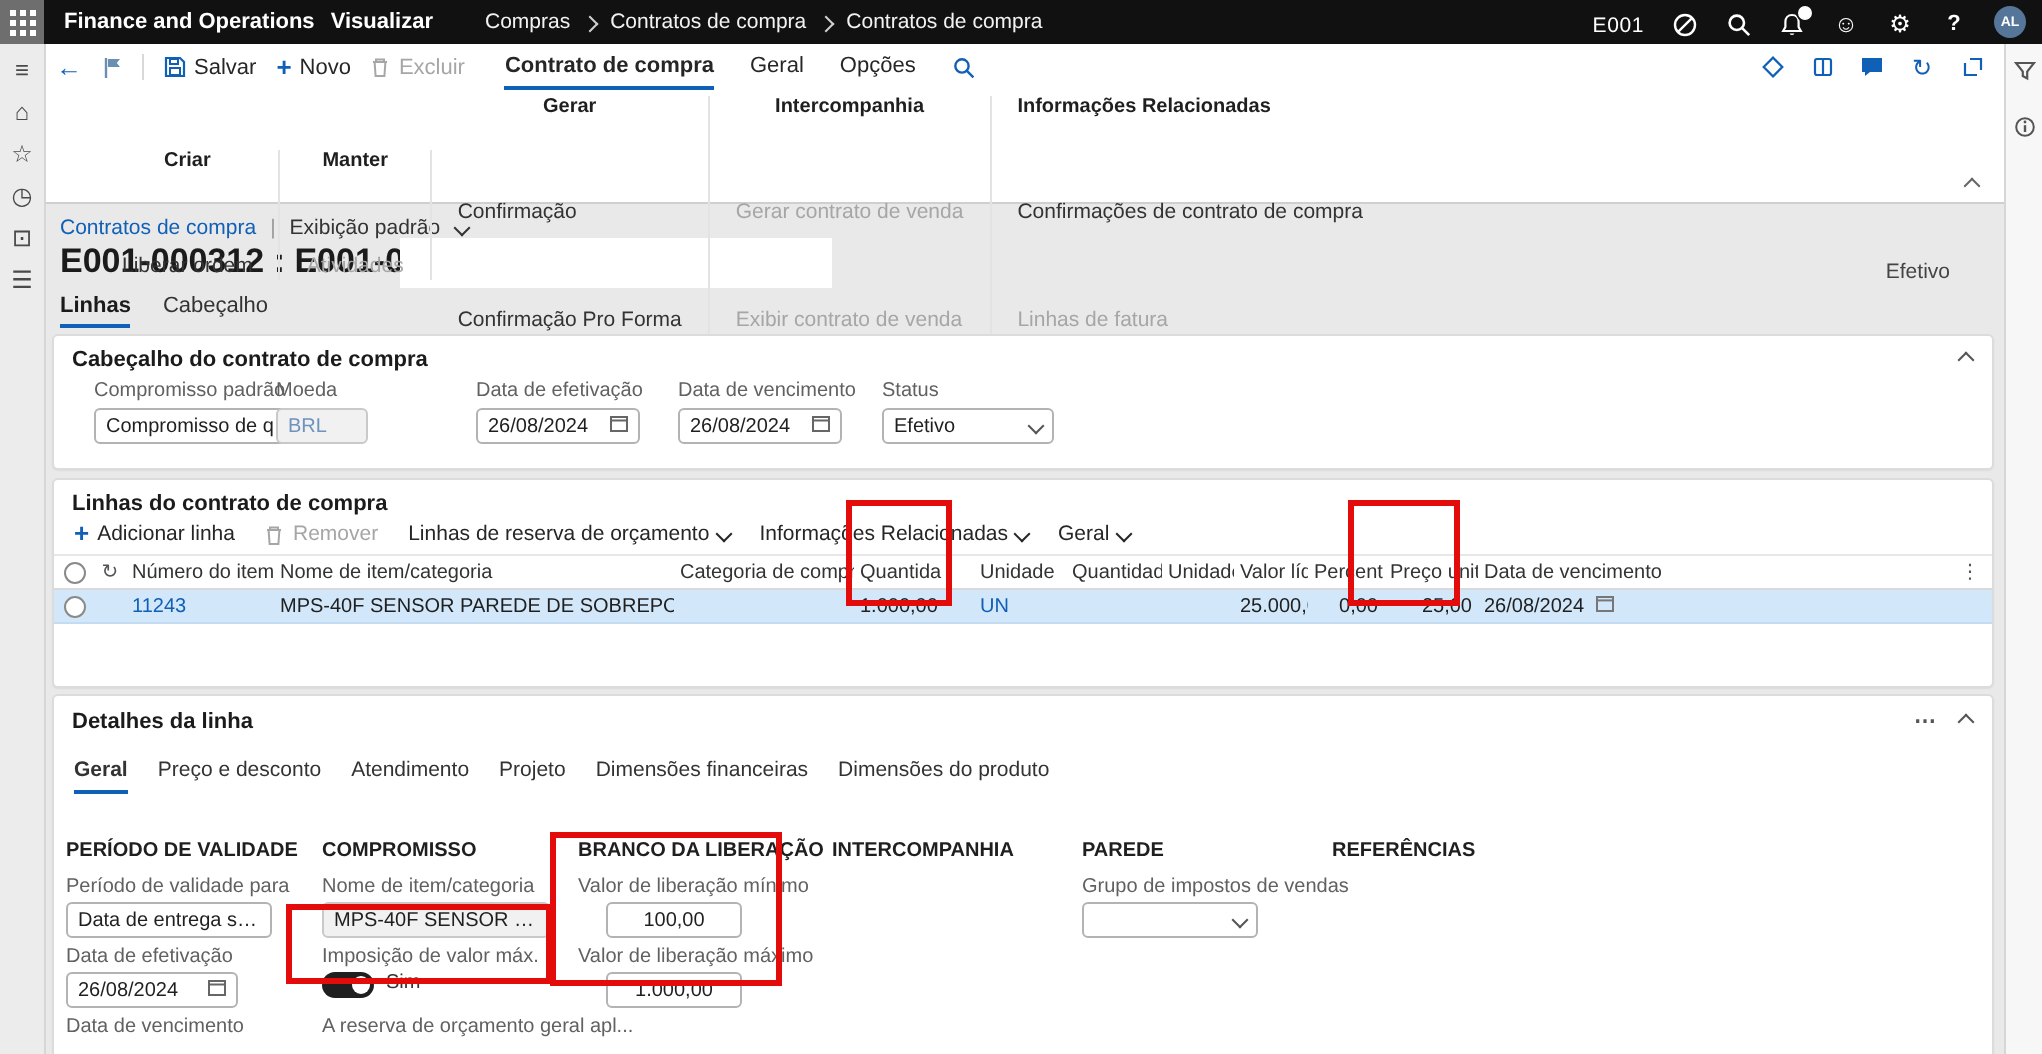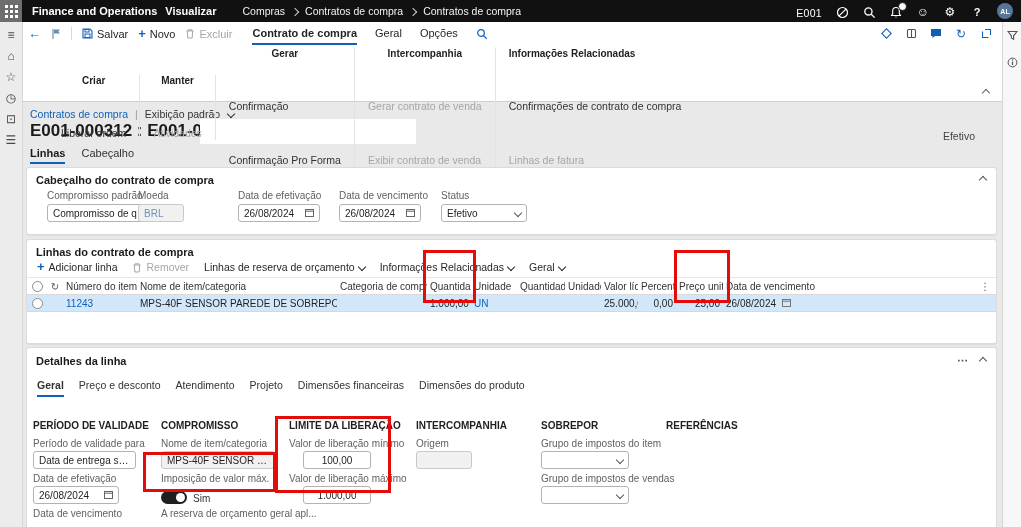--- a/index.html
+++ b/index.html
@@ -88,21 +88,21 @@
   .grid-hd,.grid-row{display:flex;align-items:center;font-size:10px;}
   .grid-hd{color:#333;border-top:1px solid #e7e7e7;border-bottom:1px solid #d9d9d9;height:16px;}
   .grid-row{height:16px;background:#d2e7f9;border-bottom:1px solid #c4dcf2;}
   .gc{padding:0 3px;box-sizing:border-box;white-space:nowrap;overflow:hidden;}
   .c-sel{width:20px;display:flex;justify-content:center;}
   .c-ref{width:16px;display:flex;justify-content:center;color:#555;font-size:10px;}
   .c-item{width:74px;}
   .c-name{width:200px;}
   .c-cat{width:90px;}
   .c-qty{width:44px;text-align:right;}
-  .c-un{width:46px;}
+  .c-un{width:46px;margin-left:16px;}
   .c-qty2{width:48px;}
   .c-un2{width:36px;}
   .c-val{width:37px;text-align:right;}
   .c-pct{width:38px;text-align:right;}
   .c-prc{width:47px;text-align:right;}
   .c-date{flex:1;display:flex;align-items:center;gap:6px;}
   .radio{width:9px;height:9px;border:1px solid #8a8a8a;border-radius:50%;background:#fff;cursor:pointer;}
   .linkv{color:#1160b7;cursor:pointer;}
   .dots-v{margin-left:auto;padding-right:6px;color:#555;font-size:10px;cursor:pointer;}
   
@@ -110,21 +110,21 @@
   .dtabs{display:flex;gap:15px;padding:8px 0 0 10px;}
   .dtab{font-size:10.5px;color:#333;padding-bottom:4px;border-bottom:2px solid transparent;cursor:pointer;}
   .dtab.sel{font-weight:bold;border-bottom:2px solid #1160b7;}
   .dgroup{position:absolute;top:72px;width:122px;}
   .dg-title{font-weight:bold;font-size:10px;color:#1f1f1f;margin-bottom:7px;white-space:nowrap;}
   .dfld{margin-bottom:4px;}
   .dfld .lbl{font-size:10px;color:#616161;margin-bottom:2px;white-space:nowrap;}
   .toggle{width:26px;height:13px;border-radius:8px;position:relative;display:inline-block;vertical-align:middle;cursor:pointer;flex:none;}
   .toggle.on{background:#1f1f1f;}
   .toggle.on .knob{position:absolute;right:2px;top:2px;width:9px;height:9px;border-radius:50%;background:#fff;}
-  .togglerow{display:flex;align-items:flex-end;gap:6px;font-size:10px;color:#333;height:18px;}
+  .togglerow{display:flex;align-items:flex-start;gap:6px;font-size:10px;color:#333;height:18px;}
   
   .ann{position:absolute;border:3px solid #e40b0b;z-index:40;pointer-events:none;}
   #ann-qty{left:423px;top:250px;width:47px;height:47px;}
   #ann-prc{left:674px;top:250px;width:50px;height:47px;}
   #ann-imp{left:143px;top:452px;width:127px;height:34px;}
   #ann-lim{left:275px;top:416px;width:110px;height:71px;}
 </style>
 </head>
 <body>
 
@@ -492,54 +492,41 @@
           <span>Sim</span>
         </div>
       </div>
       <div class="dfld">
         <div class="lbl">A reserva de orçamento geral apl...</div>
 
       </div>
     </div>
 
     <div class="dgroup" style="left:262px;">
-      <div class="dg-title">LIMITE DA LIBERAÇÃO</div>
+      <div class="dg-title">BRANCO DA LIBERAÇÃO</div>
       <div class="dfld">
         <div class="lbl">Valor de liberação mínimo</div>
         <div class="ctl center" style="width:68px;margin-left:14px;">
             <span class="cv">100,00</span>
           </div>
       </div>
       <div class="dfld">
         <div class="lbl">Valor de liberação máximo</div>
         <div class="ctl center" style="width:68px;margin-left:14px;">
             <span class="cv">1.000,00</span>
           </div>
       </div>
     </div>
 
     <div class="dgroup" style="left:389px;">
       <div class="dg-title">INTERCOMPANHIA</div>
-      <div class="dfld">
-        <div class="lbl">Origem</div>
-        <div class="ctl dis" style="width:56px;">
-            <span class="cv"></span>
-          </div>
-      </div>
     </div>
 
     <div class="dgroup" style="left:514px;">
-      <div class="dg-title">SOBREPOR</div>
-      <div class="dfld">
-        <div class="lbl">Grupo de impostos do item</div>
-        <div class="ctl" style="width:88px;">
-            <span class="cv"></span>
-            <span class="chev"></span>
-          </div>
-      </div>
+      <div class="dg-title">PAREDE</div>
       <div class="dfld">
         <div class="lbl">Grupo de impostos de vendas</div>
         <div class="ctl" style="width:88px;">
             <span class="cv"></span>
             <span class="chev"></span>
           </div>
       </div>
     </div>
 
     <div class="dgroup" style="left:639px;">

